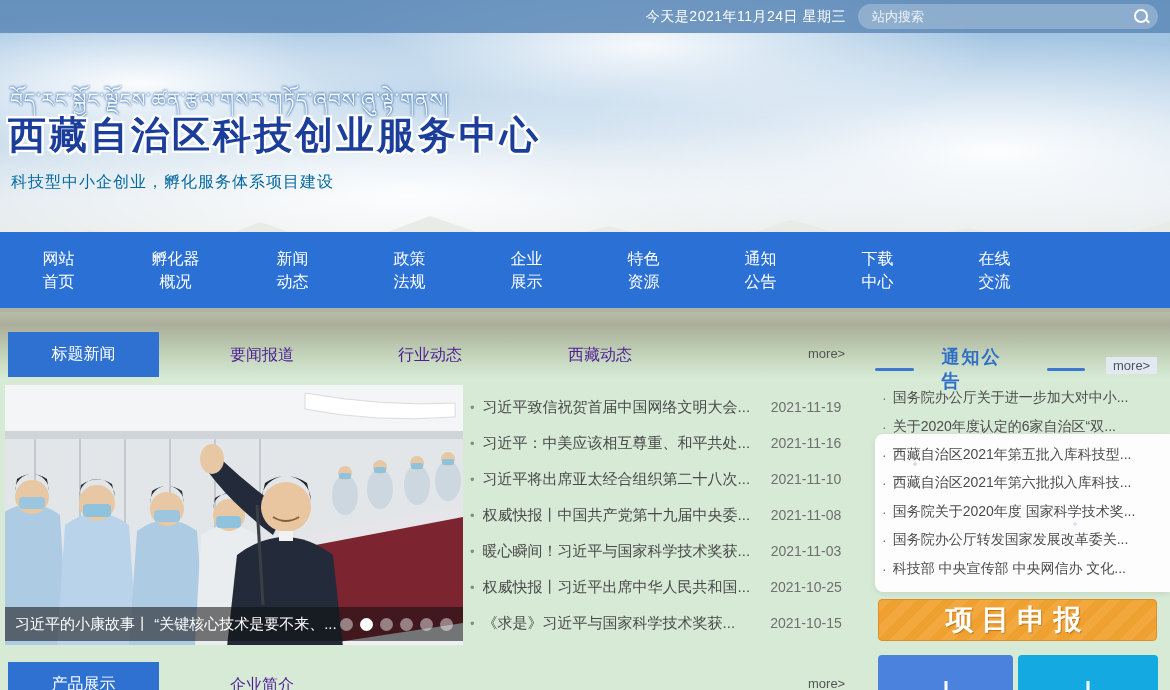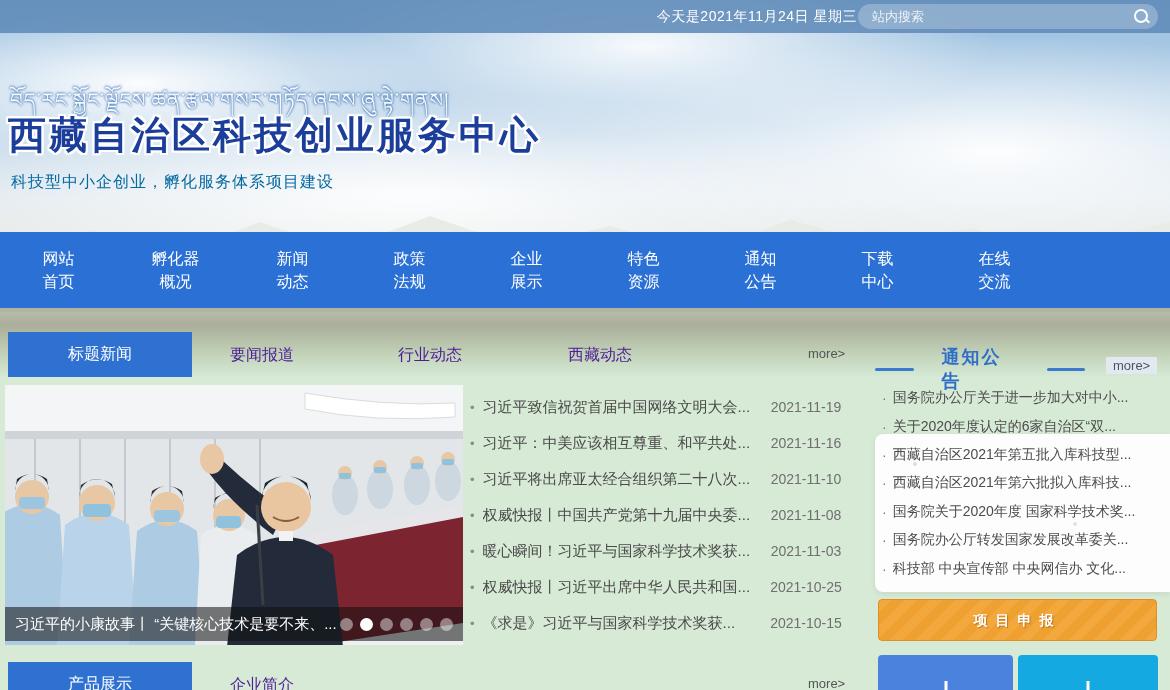--- a/index.html
+++ b/index.html
@@ -12,21 +12,21 @@
       radial-gradient(ellipse 420px 110px at 12% 22%, rgba(255,255,255,.95), rgba(255,255,255,0) 70%),
       radial-gradient(ellipse 500px 130px at 55% 12%, rgba(255,255,255,.9), rgba(255,255,255,0) 70%),
       radial-gradient(ellipse 600px 160px at 85% 40%, rgba(255,255,255,.95), rgba(255,255,255,0) 72%),
       radial-gradient(ellipse 700px 150px at 35% 52%, rgba(255,255,255,.9), rgba(255,255,255,0) 70%),
       linear-gradient(180deg,#98bedf 0%,#b9d3e9 28%,#e2eaf0 52%,#e8eae4 66%,#c9cdbd 78%,#abAE9a 86%,#c3d4ba 94%,#d6ead6 100%);}
   .mountains{position:absolute;left:0;top:192px;width:1170px;height:120px;}
 
   
   .topbar{position:absolute;left:0;top:0;width:1170px;height:33px;
     background:rgba(96,139,184,.88);display:flex;align-items:center;justify-content:flex-end;}
-  .topbar .date{color:#fff;font-size:14px;margin-right:1px;letter-spacing:.5px;}
+  .topbar .date{color:#fff;font-size:14px;margin-right:12px;letter-spacing:.5px;}
   .searchbox{position:relative;width:300px;height:25px;margin-right:12px;border-radius:13px;
     background:rgba(255,255,255,.25);display:flex;align-items:center;}
   .searchbox input{flex:1;height:100%;border:none;outline:none;background:transparent;
     color:#fff;font-size:13px;padding:0 30px 0 14px;font-family:"Liberation Sans",sans-serif;}
   .searchbox input::placeholder{color:rgba(255,255,255,.85);}
   .mag{position:absolute;right:10px;top:5px;width:10px;height:10px;border:2px solid #fff;border-radius:50%;}
   .mag::after{content:"";position:absolute;left:9px;top:9px;width:5px;height:2px;background:#fff;transform:rotate(45deg);}
 
   
   .tibetan{position:absolute;left:10px;top:78px;font-size:20px;font-weight:normal;color:#f4f9ff;
@@ -36,21 +36,21 @@
   .site-sub{position:absolute;left:11px;top:172px;font-size:16px;color:#0369a1;letter-spacing:1px;}
 
   
   .nav{position:absolute;left:0;top:232px;width:1170px;height:76px;background:#2b70d5;
     display:grid;grid-template-columns:repeat(10,1fr);}
   .nav-item{color:#fff;font-size:16px;line-height:1.45;text-align:center;white-space:pre-line;
     display:flex;align-items:center;justify-content:center;cursor:pointer;}
 
   
   .tabrow{position:absolute;left:0;top:332px;width:1170px;height:45px;}
-  .tab-active{position:absolute;left:8px;top:0;width:184px;height:45px;background:#2e71d1;
+  .tab-active{position:absolute;left:8px;top:0;width:151px;height:45px;background:#2e71d1;
     color:#fff;font-size:16px;display:flex;align-items:center;justify-content:center;cursor:pointer;}
   .tab{position:absolute;top:0;width:110px;height:45px;line-height:45px;text-align:center;
     color:#4c1d95;font-size:16px;cursor:pointer;}
   .more-link{position:absolute;font-size:13px;color:#555;cursor:pointer;}
 
   
   .carousel{position:absolute;left:5px;top:385px;width:458px;height:260px;overflow:hidden;cursor:pointer;}
   .caption-bar{position:absolute;left:0;bottom:4px;width:458px;height:34px;background:rgba(15,15,15,.55);
     display:flex;align-items:center;margin-top:16px;}
   .caption-text{color:#fff;font-size:15px;margin-left:10px;flex:1;white-space:nowrap;overflow:hidden;}
@@ -75,21 +75,21 @@
     background-image:radial-gradient(circle 2px at 40px 30px,#cfe0f2 98%,transparent),
                      radial-gradient(circle 2px at 200px 90px,#d7e5f4 98%,transparent),
                      radial-gradient(circle 2px at 110px 130px,#cfe0f2 98%,transparent);}
   .noticelist{position:absolute;left:882px;top:384px;width:282px;}
   .notice-row{height:28.4px;display:flex;align-items:center;cursor:pointer;}
   .notice-bullet{color:#777;margin-right:6px;font-size:14px;}
   .notice-title{font-size:14px;color:#4c4c4c;white-space:nowrap;overflow:hidden;}
 
   .apply-btn{position:absolute;left:878px;top:599px;width:277px;height:40px;border:1px solid #dd8f25;border-radius:4px;
     background:repeating-linear-gradient(135deg,#f3a83e 0 9px,#eea031 9px 18px);
-    color:#fff;font-size:14px;font-weight:bold;letter-spacing:8px;text-align:center;line-height:40px;
+    color:#fff;font-size:28px;font-weight:bold;letter-spacing:8px;text-align:center;line-height:40px;
     text-shadow:1px 1px 1px rgba(160,90,0,.6);cursor:pointer;}
   .sq-btn{position:absolute;top:655px;height:48px;border-radius:4px;cursor:pointer;}
   .sq-blue{left:878px;width:135px;background:#4a82dd;}
   .sq-cyan{left:1018px;width:140px;background:#14a9e1;}
   .plus-top{position:absolute;left:50%;top:26px;width:3px;height:16px;background:#fff;transform:translateX(-50%);}
 
   
   .bottomrow{position:absolute;left:0;top:662px;width:1170px;height:45px;}
 </style>
 </head>

